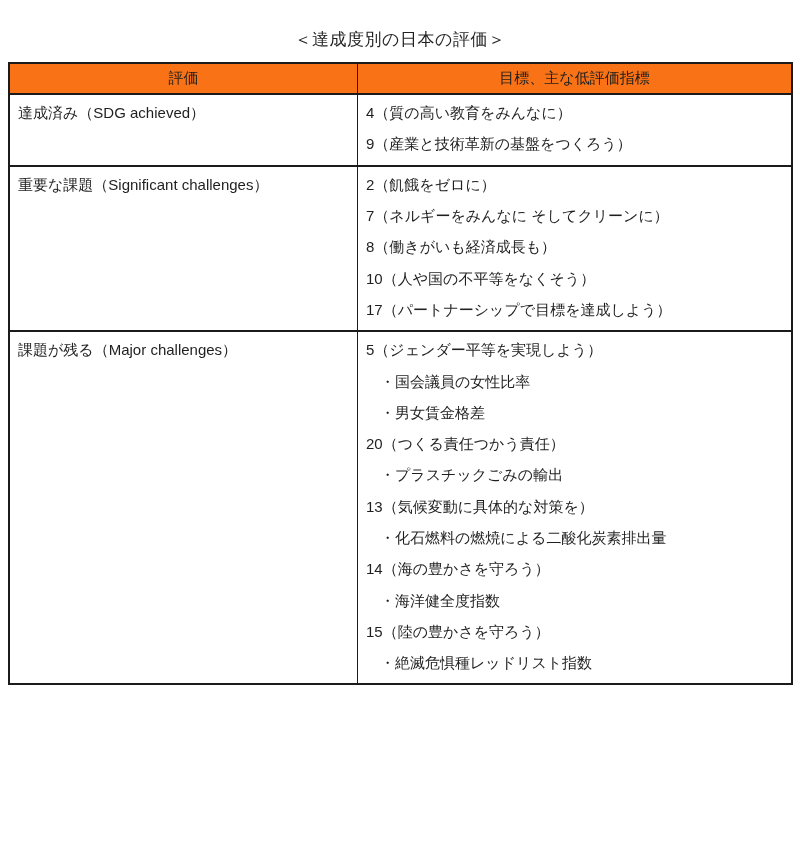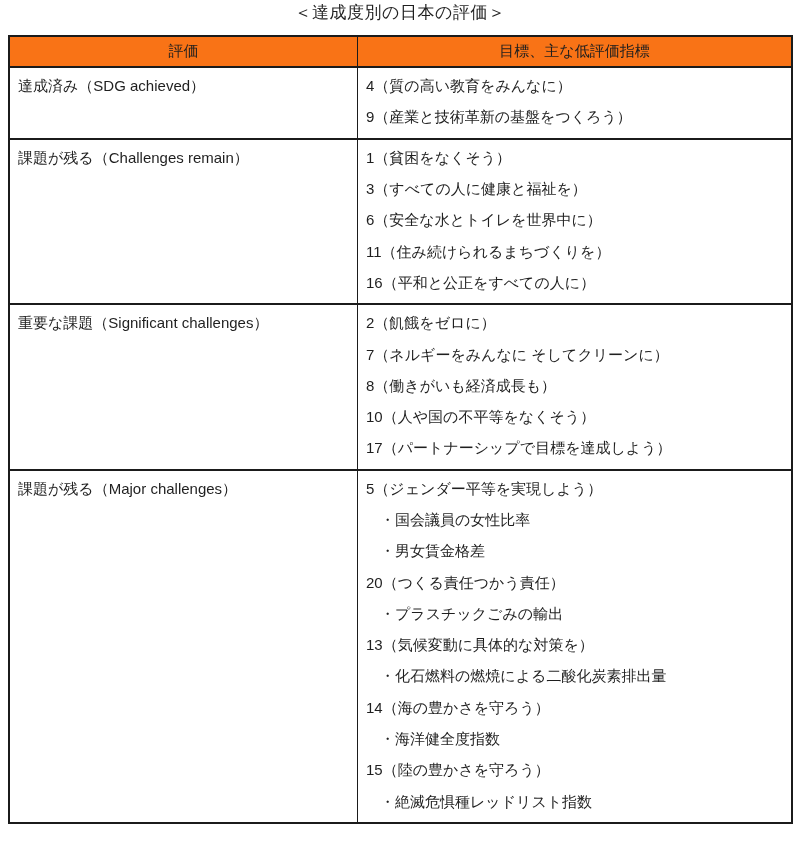--- a/index.html
+++ b/index.html
@@ -9,21 +9,21 @@
     height: 841px;
     background: #ffffff;
     overflow: hidden;
     font-family: "Liberation Sans", "DejaVu Sans", sans-serif;
     color: #1f1f1f;
   }
   .page { width: 800px; height: 841px; }
   .title {
     text-align: center;
     font-size: 17px;
-    padding-top: 1px;
+    padding-top: 28px;
     padding-bottom: 11px;
     letter-spacing: 0.5px;
   }
   table.sdg-table {
     border-collapse: collapse;
     table-layout: fixed;
     margin-left: 8px;
     width: 785px;
     border: 2px solid #1b1b1b;
   }
@@ -74,32 +74,20 @@
       <tr>
         <td>
           <div class="line">達成済み（SDG achieved）</div>
         </td>
         <td>
           <div class="line">4（質の高い教育をみんなに）</div>
           <div class="line">9（産業と技術革新の基盤をつくろう）</div>
         </td>
       </tr>
 
-      <tr>
-        <td>
-          <div class="line">課題が残る（Challenges remain）</div>
-        </td>
-        <td>
-          <div class="line">1（貧困をなくそう）</div>
-          <div class="line">3（すべての人に健康と福祉を）</div>
-          <div class="line">6（安全な水とトイレを世界中に）</div>
-          <div class="line">11（住み続けられるまちづくりを）</div>
-          <div class="line">16（平和と公正をすべての人に）</div>
-        </td>
-      </tr>
 
       <tr>
         <td>
           <div class="line">重要な課題（Significant challenges）</div>
         </td>
         <td>
           <div class="line">2（飢餓をゼロに）</div>
           <div class="line">7（ネルギーをみんなに そしてクリーンに）</div>
           <div class="line">8（働きがいも経済成長も）</div>
           <div class="line">10（人や国の不平等をなくそう）</div>

